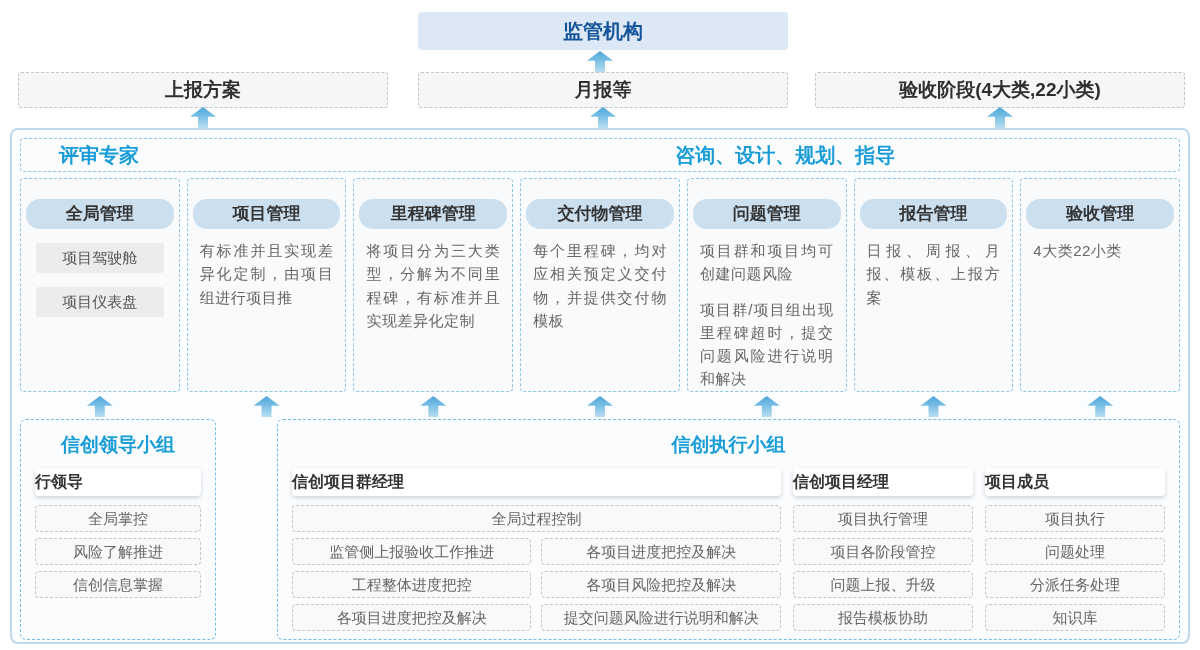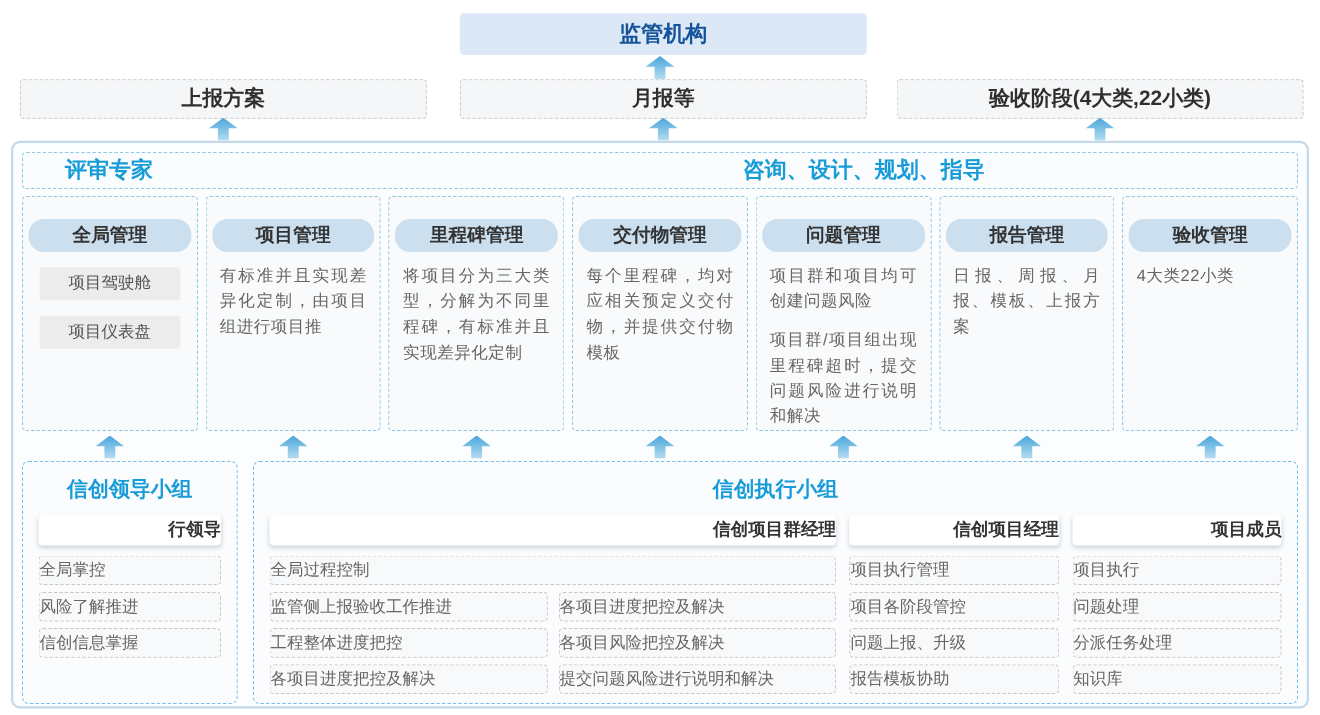--- a/index.html
+++ b/index.html
@@ -49,28 +49,28 @@
   .arrows-row { position:absolute; left:8px; top:266px; right:8px; height:21px;
     display:flex; gap:7px; }
   .arrow-cell { flex:1; display:flex; justify-content:center; }
 
   
   .bottom-row { position:absolute; left:8px; top:289px; right:8px; height:221px;
     display:flex; gap:14px; }
   .group-box { border:1px dashed #74bde8; border-radius:6px; background:#fbfcfd;
     padding:8px 14px; }
   .group-left { width:196px; }
-  .group-right { flex:1; }
+  .group-right { flex:1;margin-left:47px; }
   .group-title { text-align:center; font-size:19px; font-weight:700; color:#189cd8;
     margin:4px 0 10px; }
   .white-header { height:28px; line-height:28px; background:#ffffff; border-radius:4px;
-    box-shadow:0 2px 4px rgba(90,110,130,.28); text-align:right;
+    box-shadow:0 2px 4px rgba(90,110,130,.28); text-align:left;
     font-size:16px; font-weight:700; color:#333; margin-bottom:9px; }
   .dashed-item { height:27px; line-height:25px; border:1px dashed #c6c6c6; border-radius:4px;
-    background:#f8f9fa; font-size:15px; color:#666; margin-bottom:6px;
+    background:#f8f9fa; text-align:center; font-size:15px; color:#666; margin-bottom:6px;
     white-space:nowrap; overflow:hidden; }
   .exec-cols { display:flex; gap:12px; }
   .exec-col-pgm { width:56%; }
   .exec-col-pm  { flex:1; }
   .exec-col-mem { flex:1; }
   .pgm-grid { display:flex; gap:10px; }
   .pgm-grid > div { flex:1; }
 </style>
 </head>
 <body>

